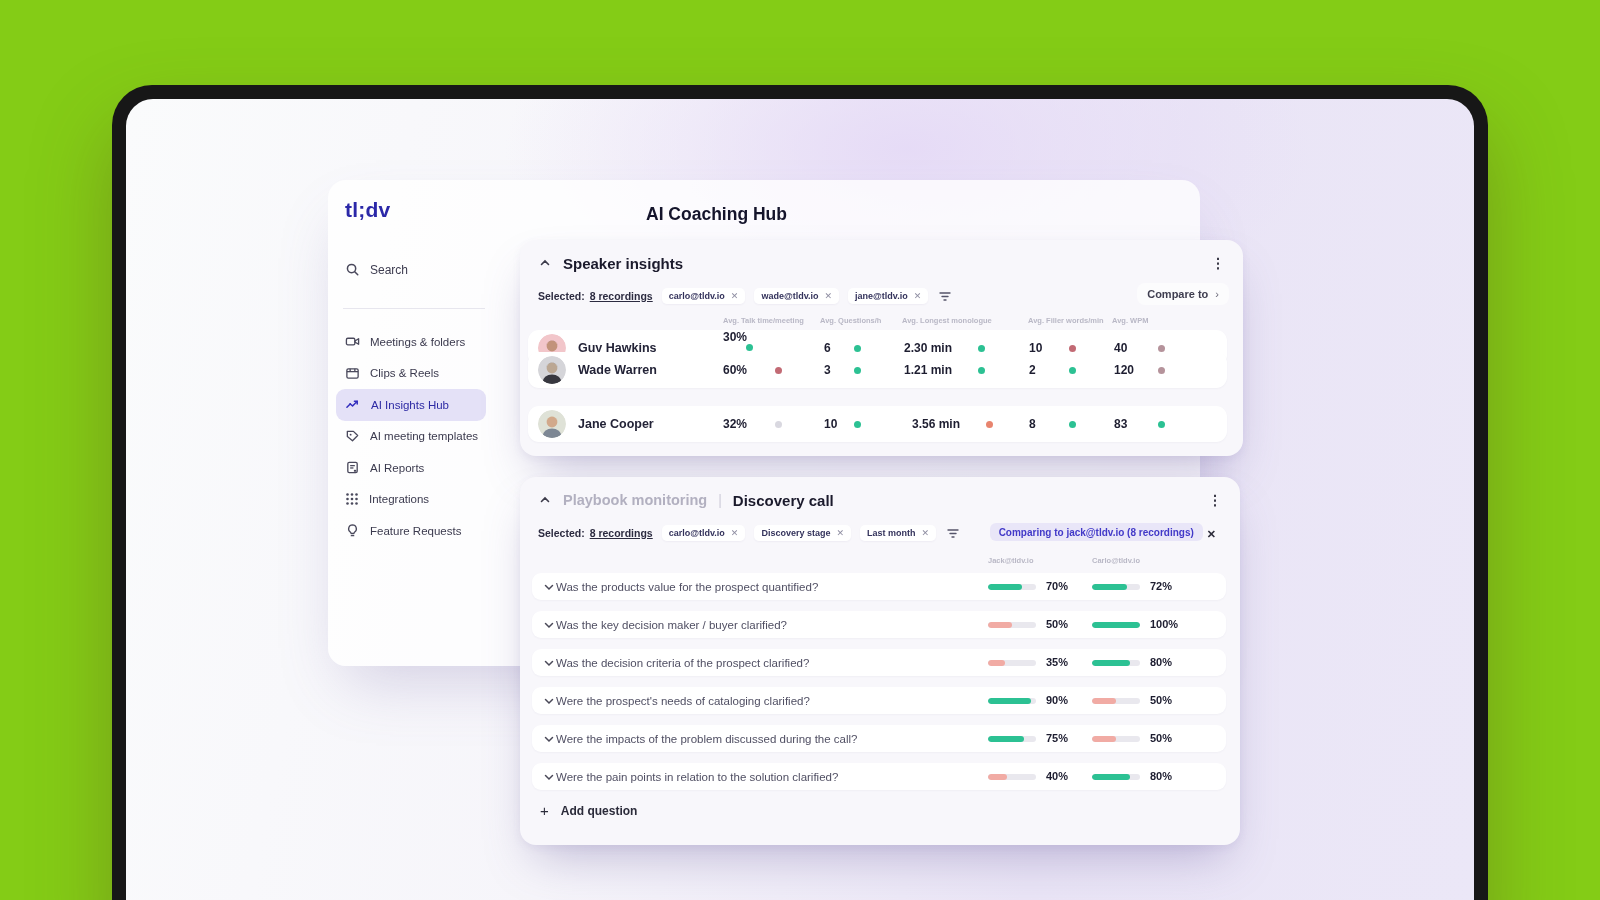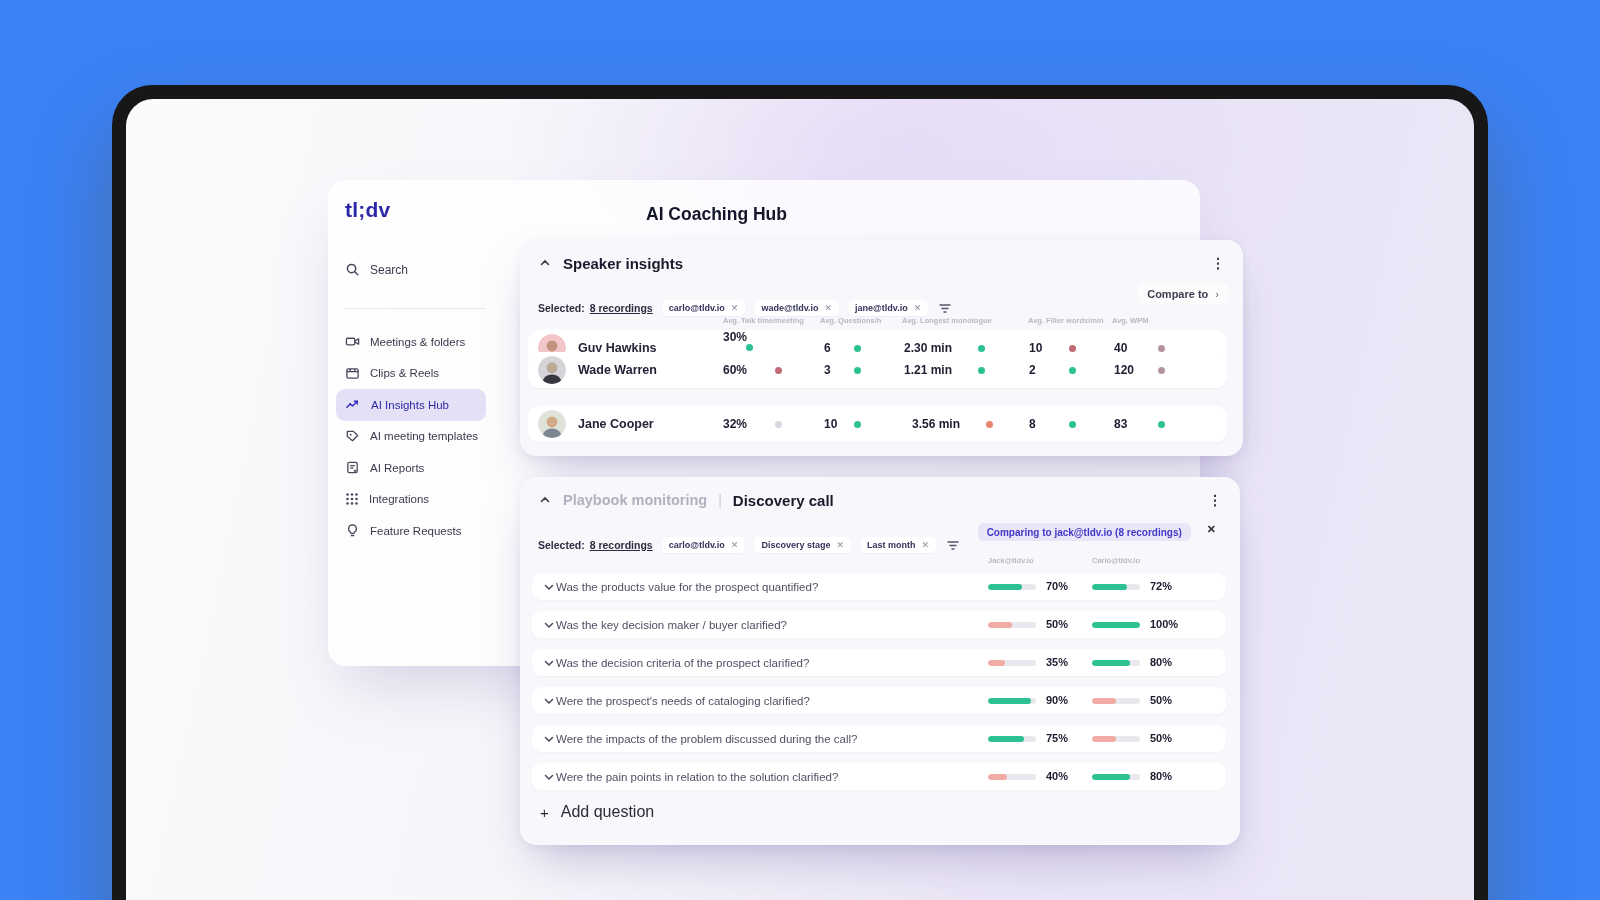--- a/index.html
+++ b/index.html
@@ -1,17 +1,17 @@
 <!DOCTYPE html>
 <html><head>
 <meta charset="utf-8">
 <style>
   html,body{margin:0;padding:0;background:#e9d8b4;}
   *{box-sizing:border-box;font-family:"Liberation Sans",sans-serif;}
-  #stage{position:relative;width:1600px;height:900px;overflow:hidden;background:#3b82f6;padding-left:28px;}
+  #stage{position:relative;width:1600px;height:900px;overflow:hidden;background:#84cc16;padding-left:28px;}
   
   #laptop{position:absolute;left:112px;top:85px;width:1376px;height:860px;background:#171717;border-radius:40px;box-shadow:0 40px 80px rgba(90,70,30,.35);}
   #screen{position:absolute;left:14px;top:14px;right:14px;bottom:14px;border-radius:27px;overflow:hidden;
     background:linear-gradient(102deg,#fafbfc 0%,#f6f5fa 38%,#eae5f6 70%,#ebe7f7 100%);}
   #screen::before{content:"";position:absolute;inset:0;background:radial-gradient(ellipse 620px 300px at 58% 6%,rgba(228,216,246,.85),rgba(228,216,246,0) 65%);}
   
   #app-panel{position:absolute;left:202px;top:81px;width:872px;height:486px;background:rgba(255,255,255,.78);border-radius:18px;
     box-shadow:0 30px 60px -18px rgba(110,98,165,.28);}
   
   #sidebar{position:absolute;left:0;top:0;width:162px;height:100%;}
@@ -31,21 +31,21 @@
   
   .card{position:absolute;background:#f8f7fb;border-radius:16px;box-shadow:0 24px 48px -14px rgba(104,92,158,.38),0 3px 8px rgba(104,92,158,.08);}
   #speaker-card{left:394px;top:141px;width:723px;height:216px;}
   #playbook-card{left:394px;top:378px;width:720px;height:368px;}
   .card-head{position:absolute;left:16px;top:14px;display:flex;align-items:center;gap:9px;}
   .collapse-btn{width:18px;height:18px;display:flex;align-items:center;justify-content:center;cursor:pointer;color:#3c3b4a;}
   .card-title{font-size:15px;font-weight:700;color:#1b1a2c;}
   .card-title-muted{font-size:14.5px;font-weight:600;color:#b2b0c0;}
   .title-sep{font-size:14px;color:#cfcdda;margin:0 2px;}
   .kebab{position:absolute;right:16px;top:14px;width:18px;height:18px;display:flex;align-items:center;justify-content:center;cursor:pointer;color:#3a3947;font-size:14px;font-weight:700;letter-spacing:0;}
-  .filter-row{position:absolute;left:18px;top:47px;display:flex;align-items:center;gap:9px;height:18px;margin-top:12px;}
+  .filter-row{position:absolute;left:18px;top:47px;display:flex;align-items:center;gap:9px;height:18px;}
   .sel-lbl{font-size:10.5px;font-weight:700;color:#2c2b40;}
   .sel-cnt{font-size:10.5px;font-weight:700;color:#2c2b40;text-decoration:underline;margin-left:-4px;}
   .chip{display:flex;align-items:center;gap:6px;background:rgba(255,255,255,.92);border-radius:5px;padding:3px 7px;cursor:pointer;box-shadow:0 1px 2px rgba(80,70,120,.06);}
   .chip .chip-lb{font-size:9px;font-weight:700;color:#34335c;}
   .chip .chip-x{font-size:9px;color:#8f8ea2;line-height:1;}
   .funnel{display:flex;align-items:center;color:#55546a;margin-left:2px;cursor:pointer;}
   
   .col-head{position:absolute;font-size:7.5px;font-weight:600;color:#b9b8c6;white-space:nowrap;}
   .srow{position:absolute;left:8px;width:699px;height:36px;background:#ffffff;border-radius:11px;display:flex;align-items:center;box-shadow:0 1px 2px rgba(60,50,100,.04);}
   .srow .avatar{position:absolute;left:10px;top:4px;width:28px;height:28px;border-radius:50%;overflow:hidden;}
@@ -53,29 +53,29 @@
   .scell{position:absolute;display:flex;align-items:center;}
   .scell .sval{font-size:12px;font-weight:700;color:#1d1d30;white-space:nowrap;}
   .dot{width:7px;height:7px;border-radius:50%;}
   
   .qrow{position:absolute;left:12px;width:694px;height:27px;background:#ffffff;border-radius:9px;display:flex;align-items:center;box-shadow:0 1px 2px rgba(60,50,100,.04);}
   .qrow .chev{position:absolute;left:12px;display:flex;align-items:center;color:#4a4958;cursor:pointer;}
   .qrow .qtext{position:absolute;left:24px;font-size:11.5px;font-weight:500;color:#504f63;white-space:nowrap;}
   .bar{position:absolute;top:10.5px;width:48px;height:6px;border-radius:3px;background:#e9e8ee;overflow:hidden;}
   .bar .fill{height:100%;border-radius:3px;}
   .pct{position:absolute;font-size:11px;font-weight:700;color:#1d1d30;top:6.5px;}
-  .cmp-badge-wrap{position:absolute;right:24px;top:46px;display:flex;align-items:flex-start;gap:16px;}
+  .cmp-badge-wrap{position:absolute;right:24px;top:46px;display:flex;align-items:flex-end;gap:4px;}
   .cmp-badge{background:#e9e6f8;color:#4239c8;font-size:10px;font-weight:700;padding:3.5px 9px;border-radius:6px;cursor:pointer;white-space:nowrap;}
   .cmp-x{font-size:11px;color:#2d2c3a;cursor:pointer;font-weight:700;}
   #compare-btn{position:absolute;right:14px;top:43px;display:flex;align-items:center;gap:7px;background:rgba(255,255,255,.6);border-radius:8px;padding:5px 10px;cursor:pointer;}
   #compare-btn .cmp-lb{font-size:11px;font-weight:600;color:#3f3e50;}
   #compare-btn .cmp-ch{font-size:11px;color:#6b6a7a;}
   #add-question{position:absolute;left:20px;top:326px;display:flex;align-items:center;gap:12px;cursor:pointer;}
   #add-question .plus{font-size:15px;font-weight:500;color:#2b2b3a;line-height:1;}
-  #add-question .aq-lb{font-size:16px;font-weight:400;color:#2b2b3a;}
+  #add-question .aq-lb{font-size:12px;font-weight:700;color:#2b2b3a;}
 </style>
 </head>
 <body>
 
 <div id="stage">
   <div id="laptop">
     <div id="screen">
 
       <div id="app-panel">
         <div id="sidebar">

